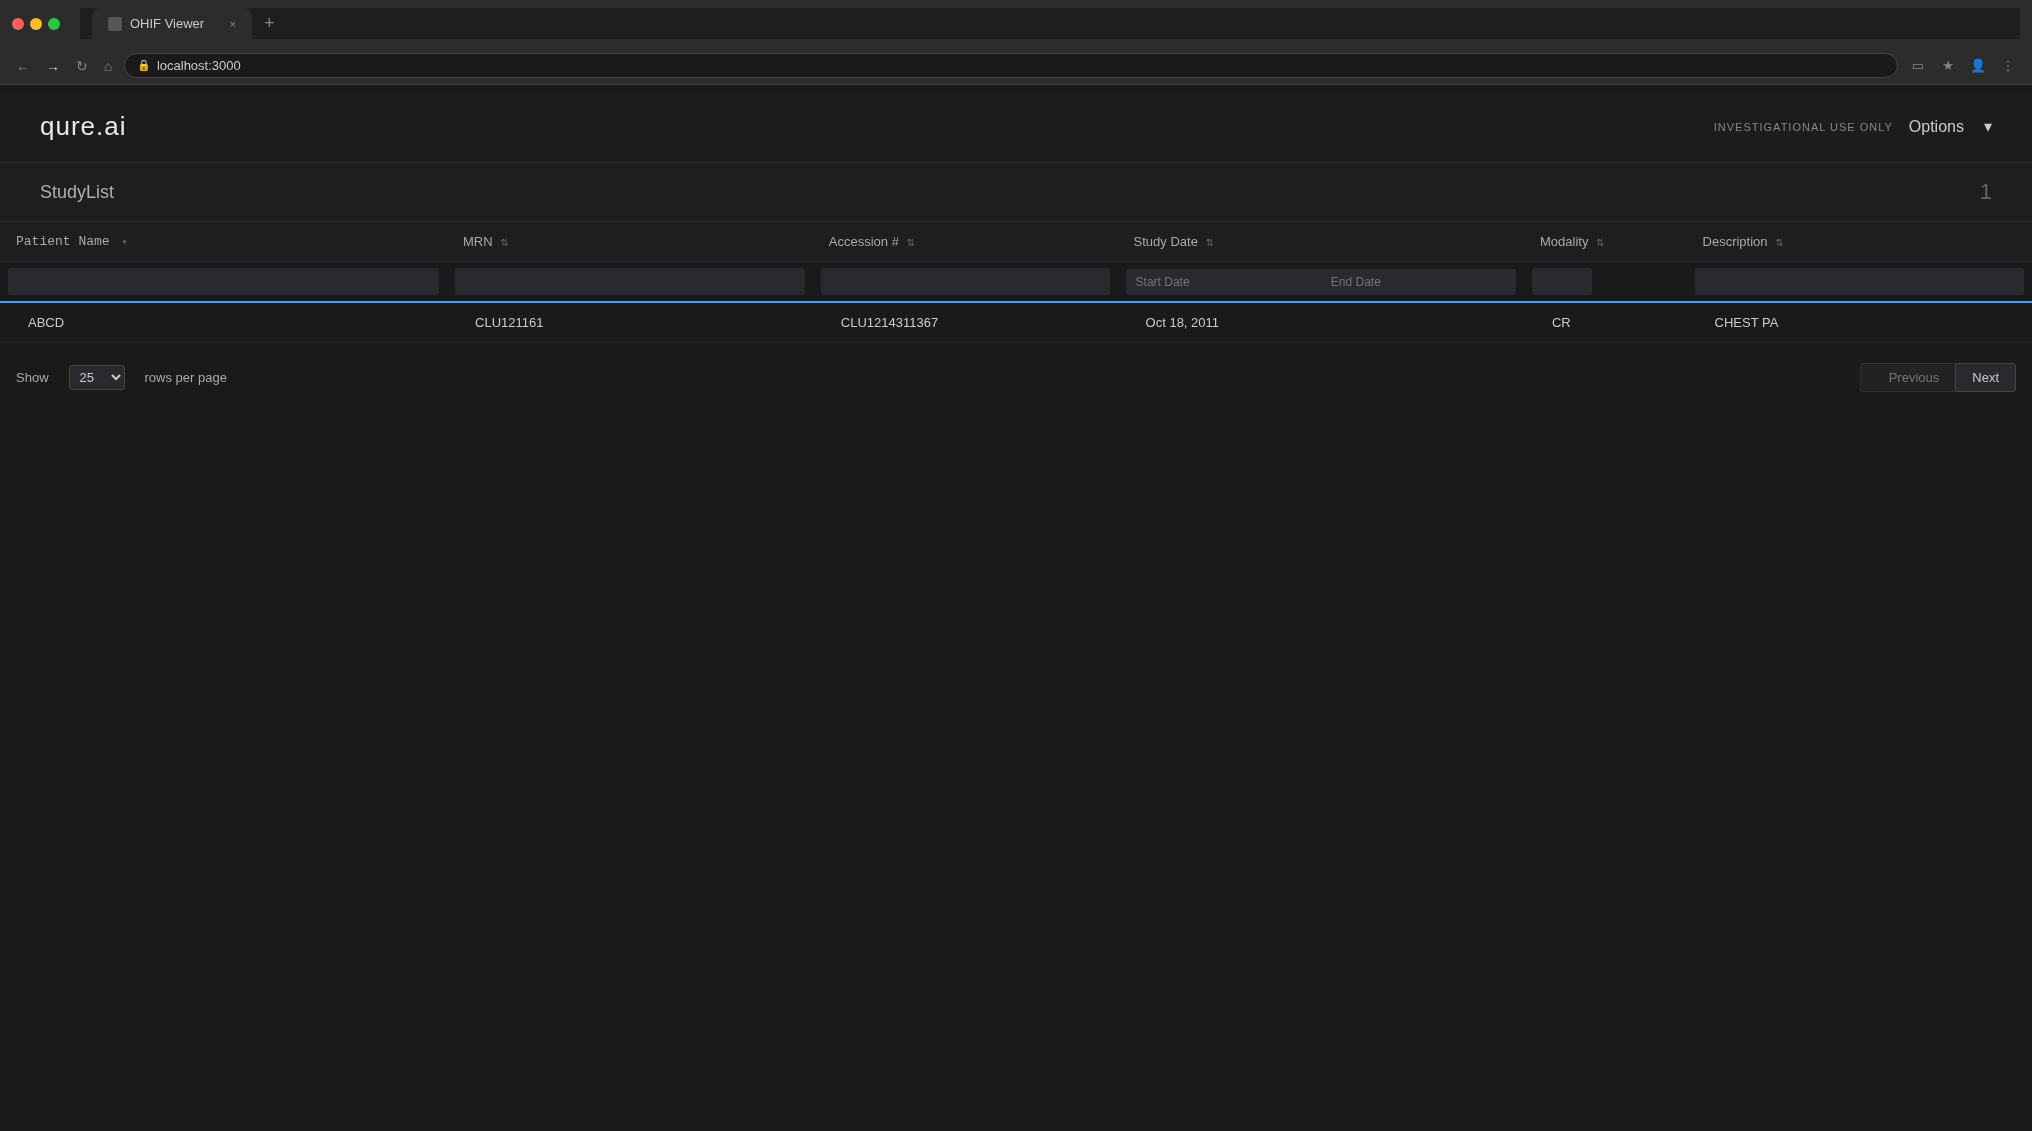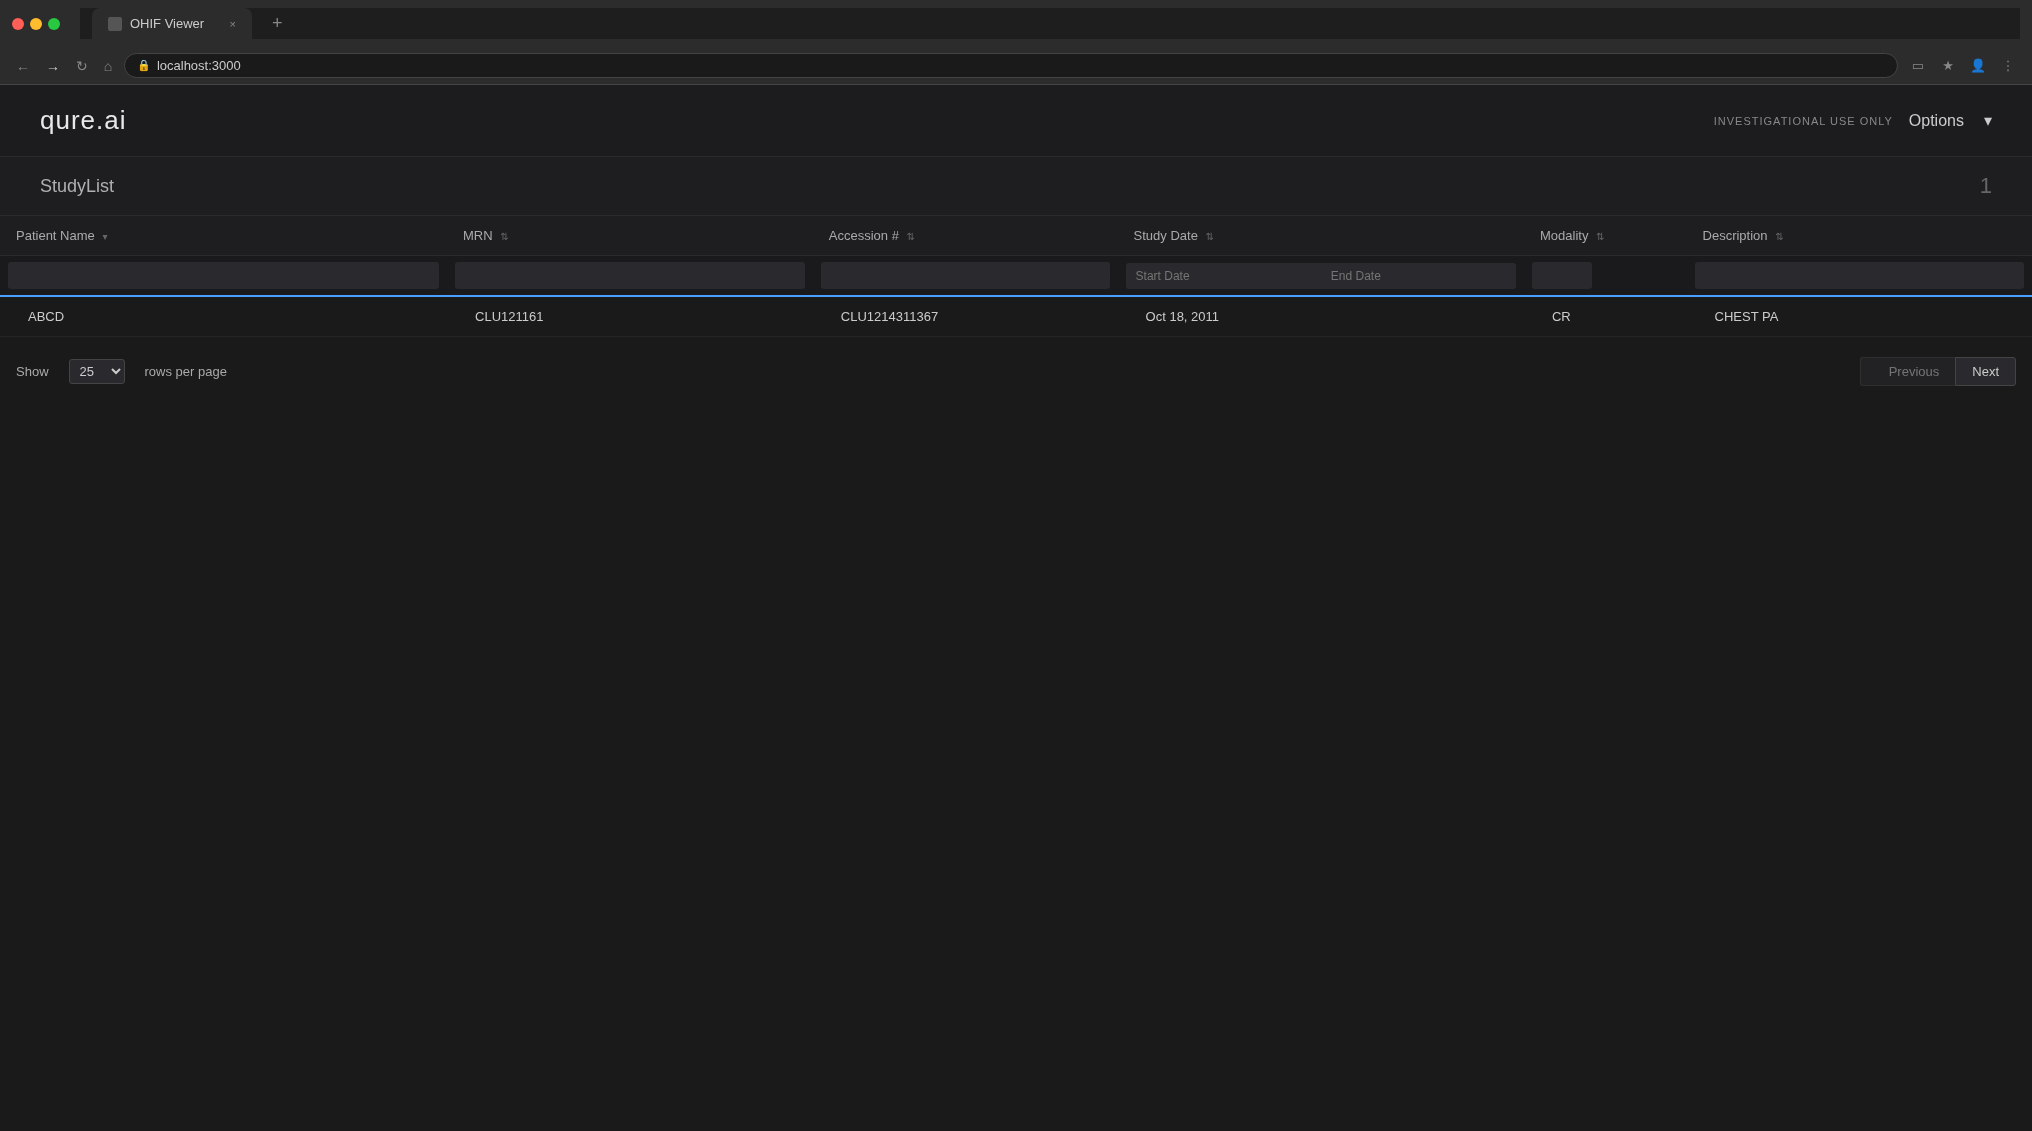--- a/index.html
+++ b/index.html
@@ -133,20 +133,21 @@
       justify-content: center;
       font-size: 13px;
       cursor: pointer;
       border-radius: 4px;
     }
 
     
     .app-container {
       background: #1a1a1a;
       min-height: calc(100vh - 90px);
+      margin-top: 6px;
     }
 
     
     .app-header {
       background: #1c1c1e;
       padding: 20px 40px;
       display: flex;
       align-items: center;
       justify-content: space-between;
       border-bottom: 1px solid #2a2a2a;
@@ -362,21 +363,21 @@
 </head>
 <body>
 
 <div class="browser-chrome">
   <div class="browser-titlebar">
     <div class="traffic-lights">
       <div class="traffic-light close"></div>
       <div class="traffic-light minimize"></div>
       <div class="traffic-light maximize"></div>
     </div>
-    <div class="tab-bar" style="flex:1; display:flex; align-items:center; gap:12px; margin-left:12px;">
+    <div class="tab-bar" style="flex:1; display:flex; align-items:center; gap:4px; margin-left:12px;">
       <div class="browser-tab">
         <div class="tab-favicon"></div>
         <span>OHIF Viewer</span>
         <span class="tab-close">×</span>
       </div>
       <span class="tab-new">+</span>
     </div>
   </div>
   <div class="address-bar-row">
     <button class="nav-btn">←</button>
@@ -412,21 +413,21 @@
   <div class="studylist-header">
     <span class="studylist-title">StudyList</span>
     <span class="studylist-count">1</span>
   </div>
 
   <div class="table-container">
     <div class="table-wrapper">
       <table>
         <thead>
           <tr>
-            <th class="col-header" style="width:22%;">
+            <th class="col-header" style="width:22%;font-family:Liberation Mono, monospace;">
               <span>Patient Name</span>
               <span class="sort-icon">▾</span>
             </th>
             <th class="col-header" style="width:18%;">
               <span>MRN</span>
               <span class="sort-icon">⇅</span>
             </th>
             <th class="col-header" style="width:15%;">
               <span>Accession #</span>
               <span class="sort-icon">⇅</span>

